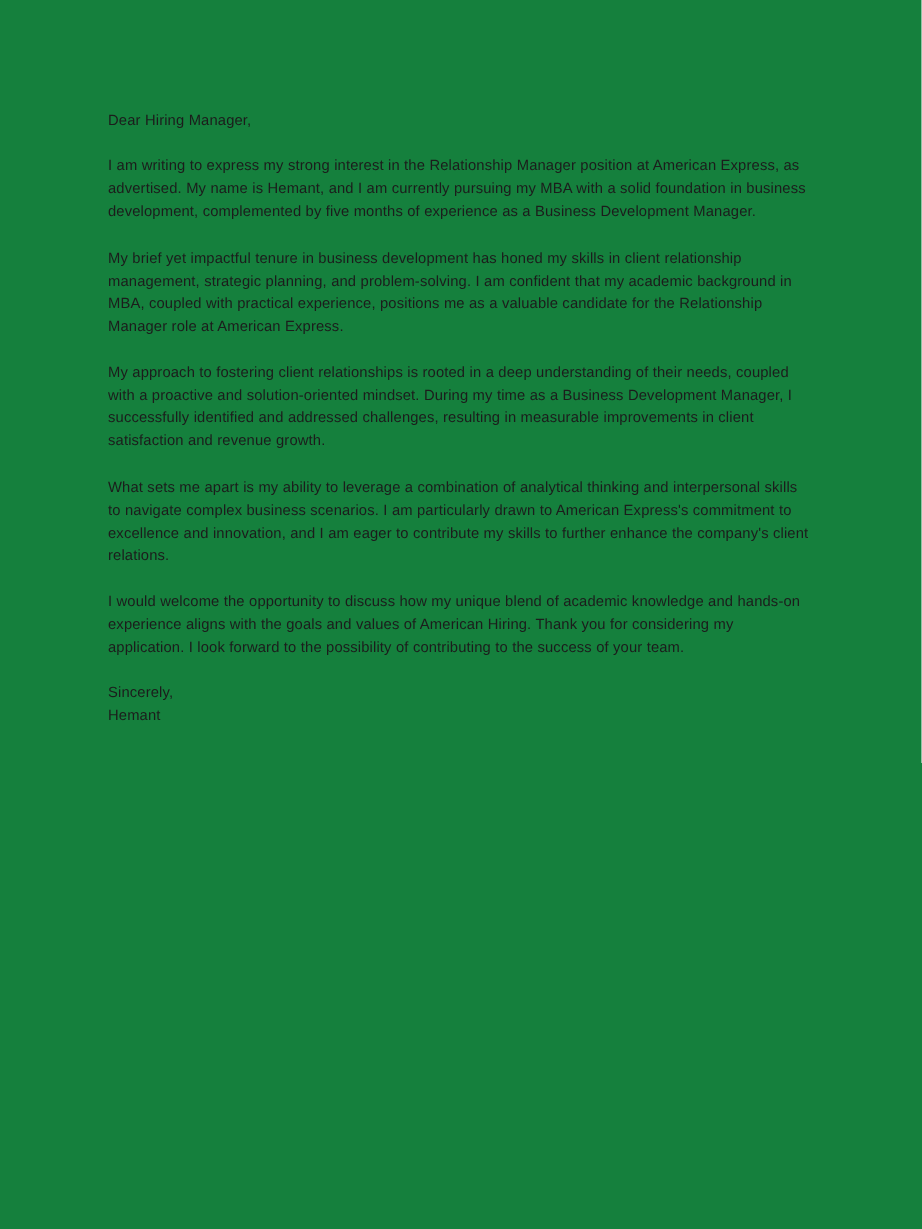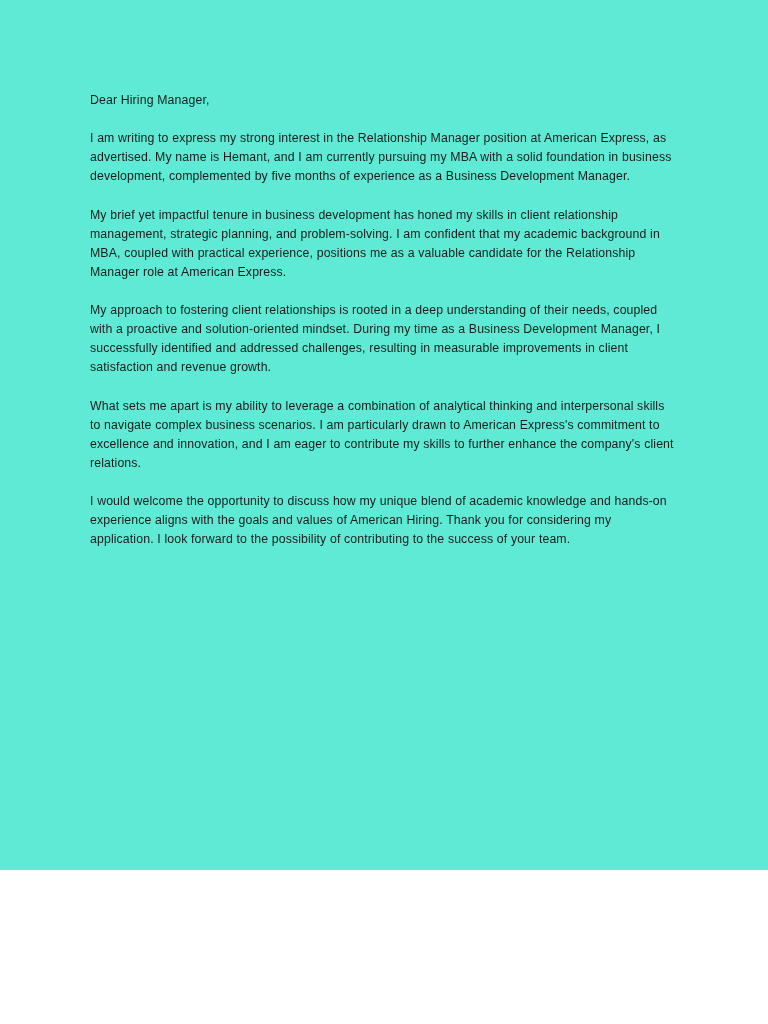--- a/index.html
+++ b/index.html
@@ -9,22 +9,22 @@
     background: #ffffff;
   }
 
   body {
     font-family: "Liberation Sans", "DejaVu Sans", sans-serif;
   }
 
   .page {
     position: relative;
     width: 768px;
-    height: 870px;
-    background: #5eead4;
+    height: 1024px;
+    background: #15803d;
     overflow: hidden;
     box-sizing: border-box;
   }
 
   .letter-body {
     position: absolute;
     left: 90px;
     top: 91px;
     width: 588px;
     font-size: 12.3px;
@@ -92,17 +92,19 @@
 
     <p class="letter-para">What sets me apart is my ability to leverage a combination of analytical thinking and interpersonal skills to navigate complex business scenarios. I am particularly drawn to American Express's commitment to excellence and innovation, and I am eager to contribute my skills to further enhance the company's client relations.</p>
 
     <div class="gap">&nbsp;</div>
 
     <p class="letter-para">I would welcome the opportunity to discuss how my unique blend of academic knowledge and hands-on experience aligns with the goals and values of American Hiring. Thank you for considering my application. I look forward to the possibility of contributing to the success of your team.</p>
 
     <div class="gap">&nbsp;</div>
 
     <div class="signature-block">
+      <p class="signature-line">Sincerely,</p>
+      <p class="signature-line">Hemant</p>
     </div>
 
   </div>
 
 </div>
 
 </body></html>

